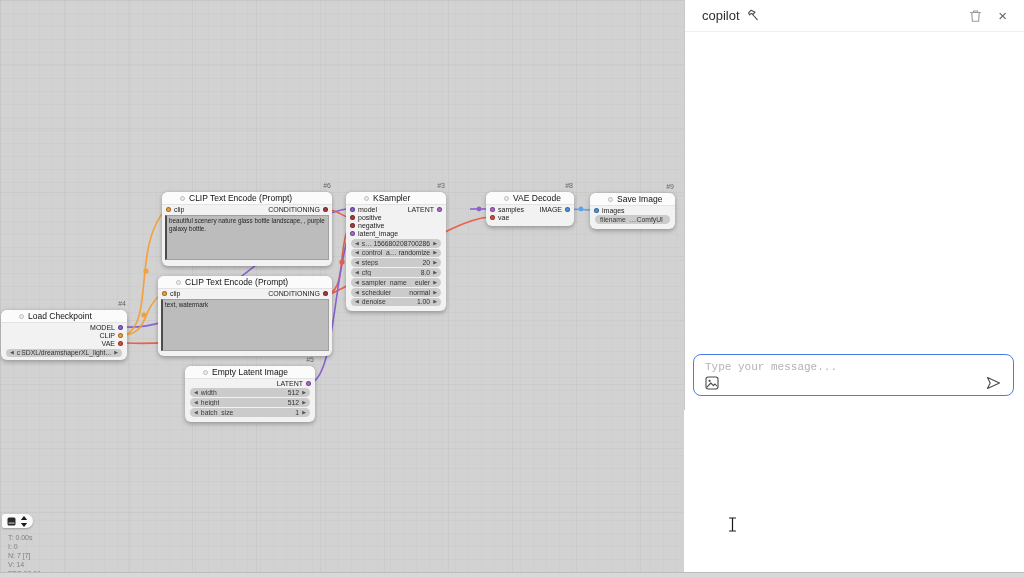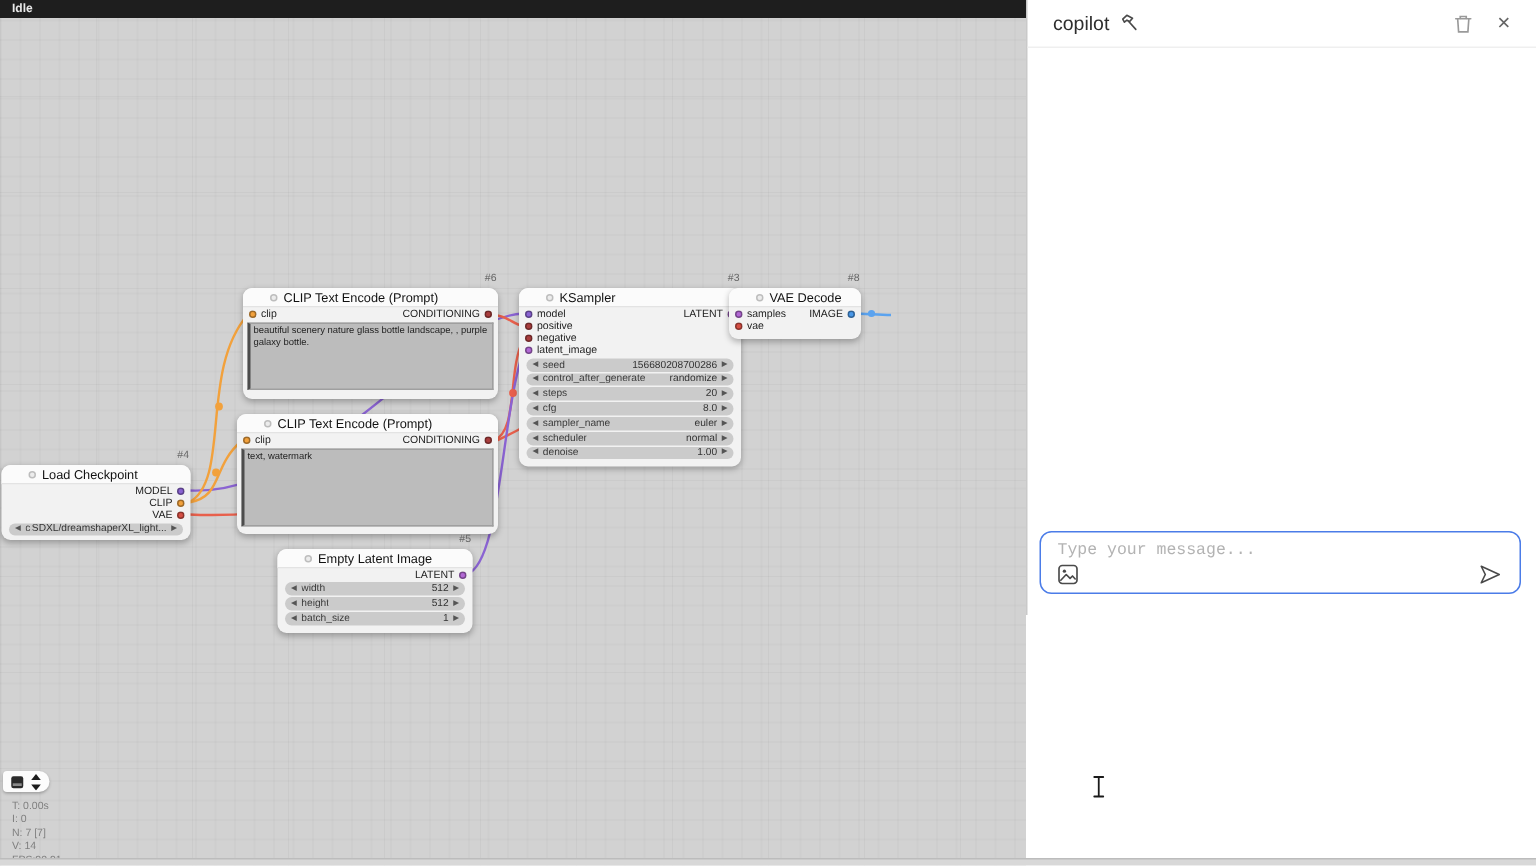--- a/index.html
+++ b/index.html
@@ -56,23 +56,20 @@
 
   #cursor { position:absolute; left:728px; top:517px; z-index:40; }
   #bottom-strip { position:absolute; left:0; right:0; top:572px; height:5px; background:#d8d8d8; border-top:1px solid #bcbcbc; z-index:26; }
 </style>
 </head>
 <body>
 
 <div id="stage">
 
   <div id="canvas">
-    <div id="statusbar">
-      <span>Idle</span>
-    </div>
 
     <svg id="wires" width="684" height="577">
       <path d="M126,327 C 215,331 292,211 349,209" fill="none" stroke-width="1.6" stroke="#8a63d2"></path>
       <path d="M126,335 C 154,320 133,247 165,210" fill="none" stroke-width="1.6" stroke="#f2a13c"></path>
       <path d="M126,335 C 149,331 141,311 161,294" fill="none" stroke-width="1.6" stroke="#f2a13c"></path>
       <path d="M126,343 C 300,351 425,222 489,217" fill="none" stroke-width="1.6" stroke="#e8604c"></path>
       <path d="M328,210 C 339,210 342,217 349,217" fill="none" stroke-width="1.6" stroke="#e8604c"></path>
       <path d="M329,294 C 346,287 338,247 349,226" fill="none" stroke-width="1.6" stroke="#e8604c"></path>
       <path d="M311,383 C 334,376 334,277 349,234" fill="none" stroke-width="1.6" stroke="#8a63d2"></path>
       <path d="M470,209 C 478,209 482,209 489,209" fill="none" stroke-width="1.6" stroke="#8a63d2"></path>
@@ -114,21 +111,21 @@
             <span>clip</span>
           </span>
         <span class="sout">
             <span>CONDITIONING</span>
             <span class="dot" style="background: rgb(169, 61, 61);"></span>
           </span>
       </div>
       <div class="ntext" style="height:52px;">text, watermark</div>
     </div>
 
-    <div class="node" style="left:346px; top:192px; width:148px; height:119px;">
+    <div class="node" style="left:346px; top:192px; width:100px; height:119px;">
       <div class="badge">#3</div>
       <div class="ntitle">
         <span class="cdot"></span>
         <span>KSampler</span>
       </div>
       <div class="srow">
         <span class="sin">
             <span class="dot" style="background: rgb(138, 99, 210);"></span>
             <span>model</span>
           </span>
@@ -216,20 +213,37 @@
           </span>
       </div>
       <div class="srow">
           <span class="sin">
             <span class="dot" style="background: rgb(214, 79, 68);"></span>
             <span>vae</span>
           </span>
         </div>
     </div>
 
+    <div class="node" style="left:590px; top:193px; width:85px; height:36px;">
+      <div class="badge">#9</div>
+      <div class="ntitle">
+        <span class="cdot"></span>
+        <span>Save Image</span>
+      </div>
+      <div class="srow">
+          <span class="sin">
+            <span class="dot" style="background: rgb(74, 152, 232);"></span>
+            <span>images</span>
+          </span>
+        </div>
+      <div class="widget">
+        <span class="wname" style="margin-left:1px;">filename_prefix</span>
+        <span class="wval">ComfyUI</span>
+      </div>
+    </div>
 
     <div class="node" style="left:1px; top:310px; width:126px; height:50px;">
       <div class="badge">#4</div>
       <div class="ntitle">
         <span class="cdot"></span>
         <span>Load Checkpoint</span>
       </div>
       <div class="srow" style="justify-content:flex-end;">
           <span class="sout">
             <span>MODEL</span>

